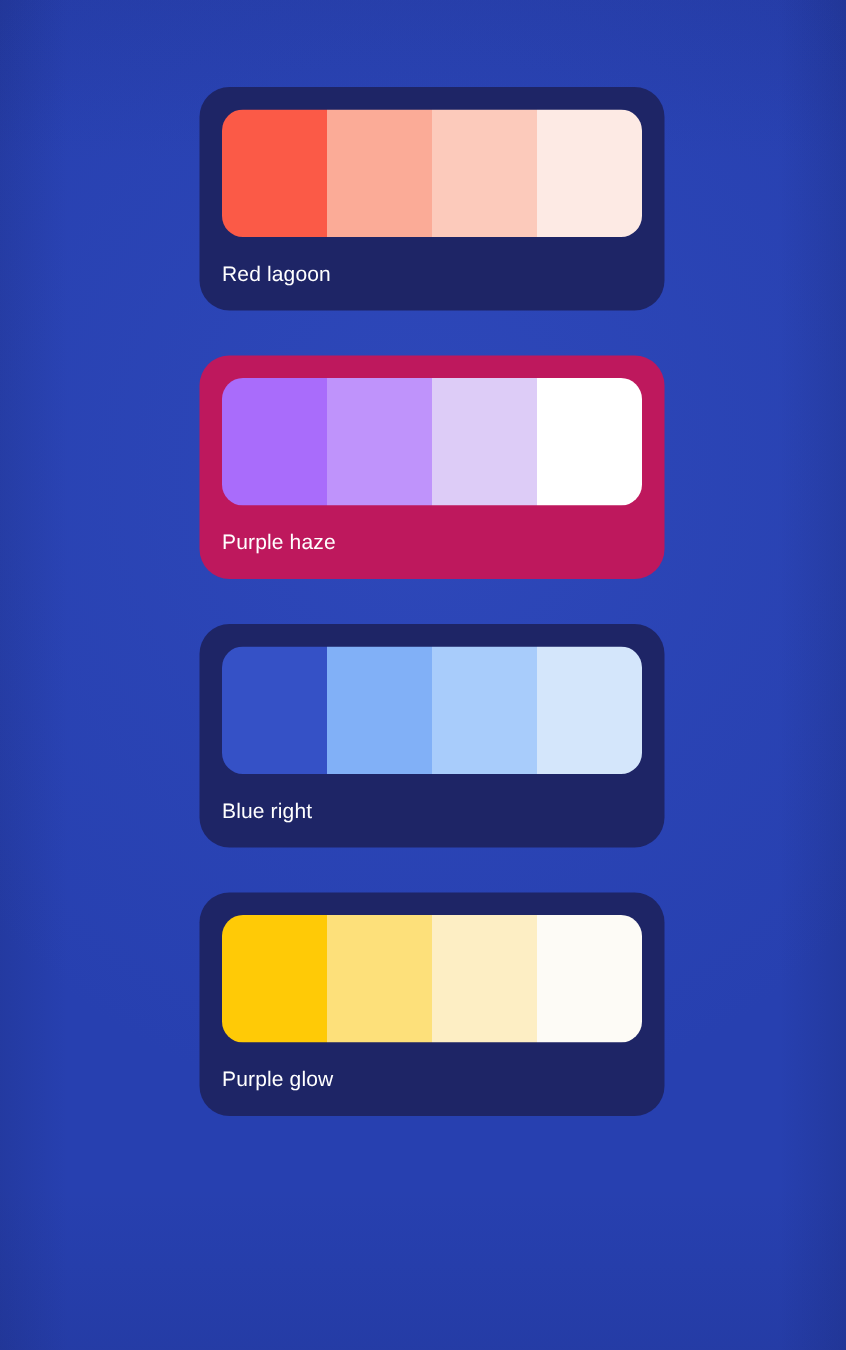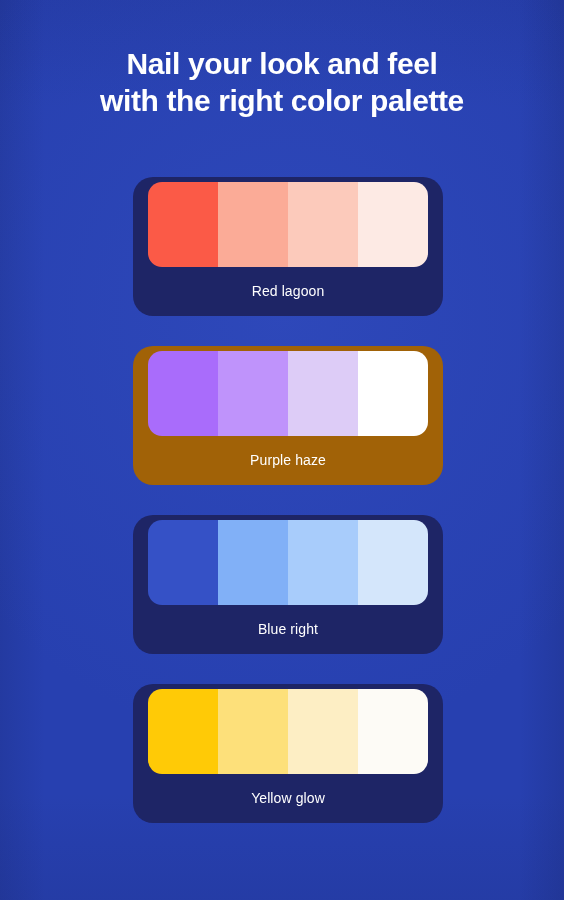--- a/index.html
+++ b/index.html
@@ -55,24 +55,24 @@
     margin-top: 58px;
     display: flex;
     flex-direction: column;
     gap: 30px;
   }
 
   .palette-card {
     width: 310px;
     background: #1e2566;
     border-radius: 20px;
-    padding: 5px 15px 0 15px;
+    padding: 15px 15px 0 15px;
     display: flex;
     flex-direction: column;
-    align-items: center;
+    align-items: flex-start;
     margin-left: 12px;
   }
 
   .swatch-strip {
     width: 280px;
     height: 85px;
     border-radius: 14px;
     overflow: hidden;
     display: flex;
   }
@@ -91,38 +91,34 @@
     letter-spacing: 0.1px;
   }
 </style>
 </head>
 <body style="background: rgb(39, 64, 176);">
 
 <div class="bg-texture"></div>
 
 <div class="page">
 
-  <h1 class="headline" style="color: rgb(255, 255, 255);">
-    <span class="line">Nail your look and feel</span>
-    <span class="line">with the right color palette</span>
-  </h1>
 
   <div class="palette-list">
 
     <div class="palette-card" style="background: rgb(30, 37, 102);">
       <div class="swatch-strip">
         <div class="swatch" style="background:#fb5a47;"></div>
         <div class="swatch" style="background:#fbab97;"></div>
         <div class="swatch" style="background:#fccabb;"></div>
         <div class="swatch" style="background:#fdeae4;"></div>
       </div>
       <div class="palette-label" style="color: rgb(255, 255, 255);">Red lagoon</div>
     </div>
 
-    <div class="palette-card" style="background: #a16207;">
+    <div class="palette-card" style="background: #be185d;">
       <div class="swatch-strip">
         <div class="swatch" style="background:#a96cfb;"></div>
         <div class="swatch" style="background:#bf93fb;"></div>
         <div class="swatch" style="background:#ddccf7;"></div>
         <div class="swatch" style="background:#ffffff;"></div>
       </div>
       <div class="palette-label" style="color: rgb(255, 255, 255);">Purple haze</div>
     </div>
 
     <div class="palette-card" style="background: rgb(30, 37, 102);">
@@ -135,17 +131,17 @@
       <div class="palette-label" style="color: rgb(255, 255, 255);">Blue right</div>
     </div>
 
     <div class="palette-card" style="background: rgb(30, 37, 102);">
       <div class="swatch-strip">
         <div class="swatch" style="background:#ffca06;"></div>
         <div class="swatch" style="background:#fde07a;"></div>
         <div class="swatch" style="background:#fdeec4;"></div>
         <div class="swatch" style="background:#fdfbf6;"></div>
       </div>
-      <div class="palette-label" style="color: rgb(255, 255, 255);">Yellow glow</div>
+      <div class="palette-label" style="color: rgb(255, 255, 255);">Purple glow</div>
     </div>
 
   </div>
 </div>
 
 </body></html>

